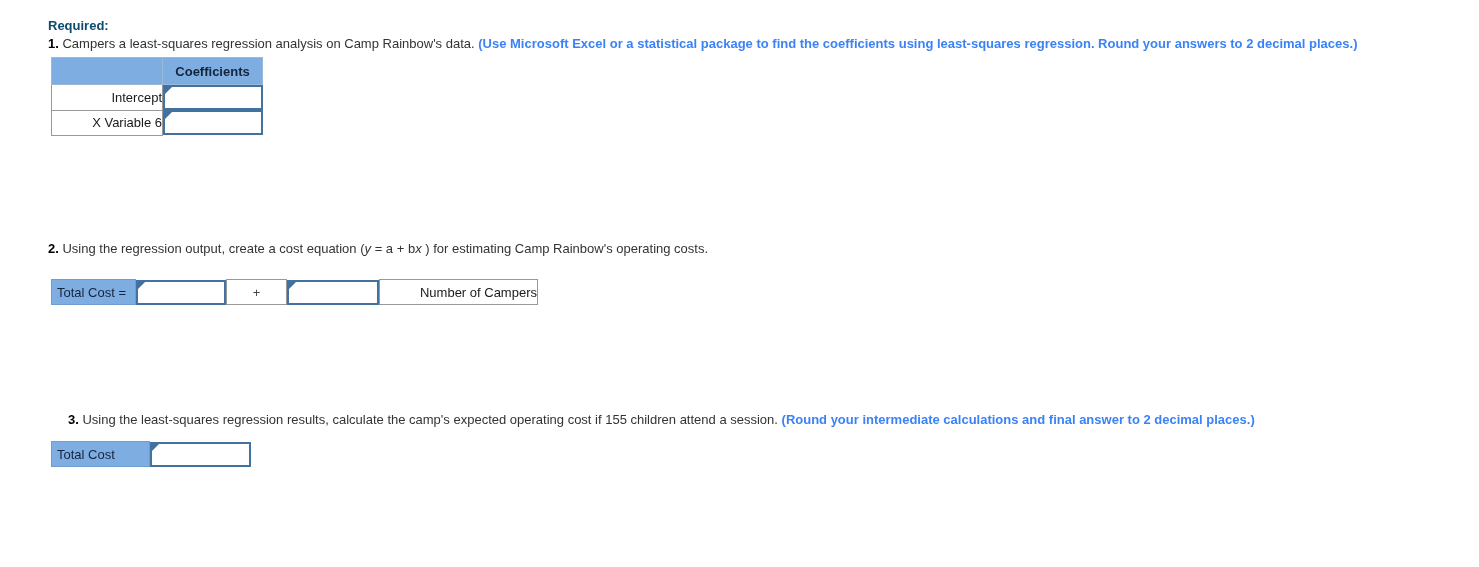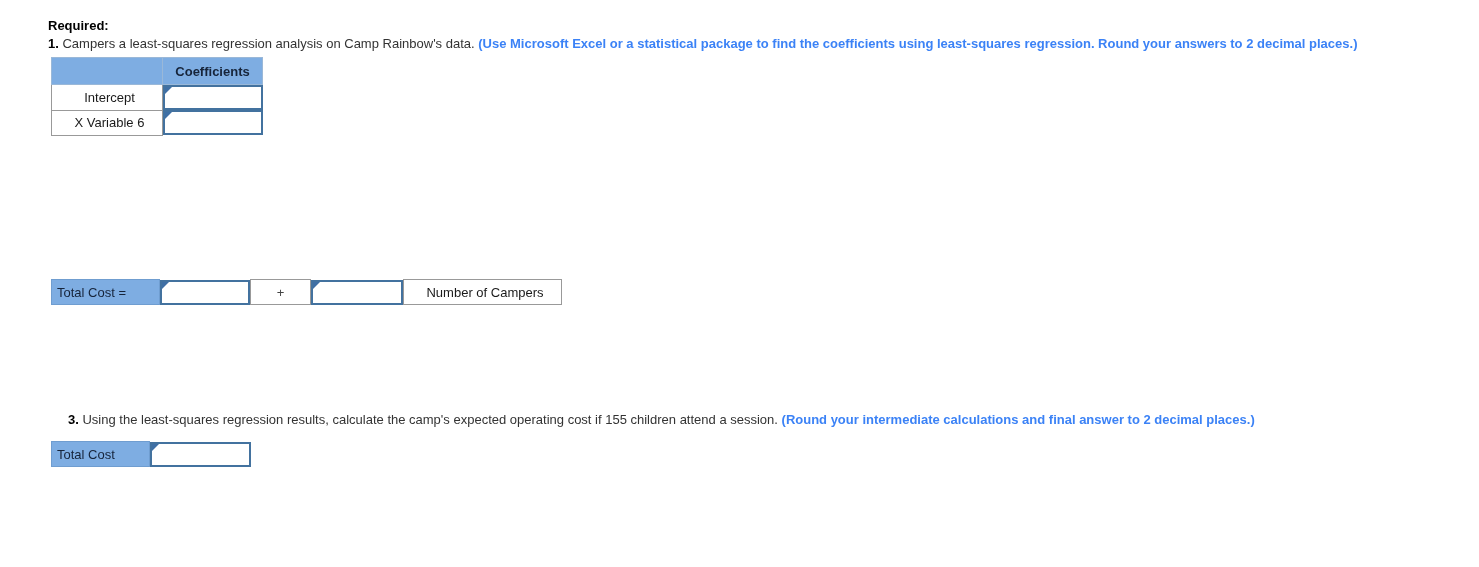--- a/index.html
+++ b/index.html
@@ -19,21 +19,21 @@
 
   .page { position: absolute; left: 0; top: 0; width: 1479px; height: 567px; }
 
   
   .req-heading {
     position: absolute;
     left: 48px;
     top: 18px;
     font-weight: bold;
     font-size: 13px;
-    color: #000000;
+    color: #0c4a6e;
     white-space: nowrap;
   }
   .q-line {
     position: absolute;
     font-size: 13px;
     color: #333333;
     white-space: nowrap;
     line-height: 17px;
   }
   .q1 { left: 48px; top: 35px; }
@@ -66,21 +66,21 @@
     text-align: center;
     font-weight: bold;
     height: 27px !important;
   }
   .hdr-blue-plain {
     background: #7eade2 !important;
     border: 1px solid #9ab8d8 !important;
     height: 27px !important;
   }
   .lbl {
-    text-align: center;
+    text-align: right;
     padding-left: 5px !important;
     color: #1a1a1a;
     white-space: nowrap;
   }
   .lbl-blue {
     background: #7eade2 !important;
     border: 1px solid #6f9dd0 !important;
     text-align: left;
     padding-left: 5px !important;
     color: #16243a;
@@ -130,21 +130,21 @@
     box-sizing: border-box;
   }
 
   
   #table-regression { left: 51px; top: 57px; padding-left: 27px; }
   #table-regression .c1 { width: 111px; }
   #table-regression .c2 { width: 100px; }
 
   
   #table-cost-equation { left: 51px; top: 279px; }
-  #table-cost-equation .e1 { width: 108px; }
+  #table-cost-equation .e1 { width: 84px; }
   #table-cost-equation .e2 { width: 91px; }
   #table-cost-equation .e3 { width: 60px; }
   #table-cost-equation .e4 { width: 93px; }
   #table-cost-equation .e5 { width: 158px; margin-top: 44px; }
 
   
   #table-total-cost { left: 51px; top: 441px; }
   #table-total-cost .t1 { width: 98px; }
   #table-total-cost .t2 { width: 101px; }
 </style>
@@ -177,20 +177,23 @@
       <td class="lbl c1">X Variable 6</td>
       <td class="ans-cell c2">
         <div class="ans-box">
           <input class="ans-input" type="text" value="" style="">
         </div>
       </td>
     </tr>
   </tbody>
     </table>
 
+  <div class="q-line q2">
+    <span class="q-num">2.</span><span> Using the regression output, create a cost equation (</span><span class="ital">y</span><span> = a + b</span><span class="ital">x</span><span> ) for estimating Camp Rainbow's operating costs.</span>
+  </div>
 
   <table class="grid" id="table-cost-equation">
     <tbody>
         <tr>
       <td class="lbl-blue e1">Total Cost =</td>
       <td class="ans-cell e2">
         <div class="ans-box">
           <input class="ans-input" type="text" value="" style="">
         </div>
       </td>

